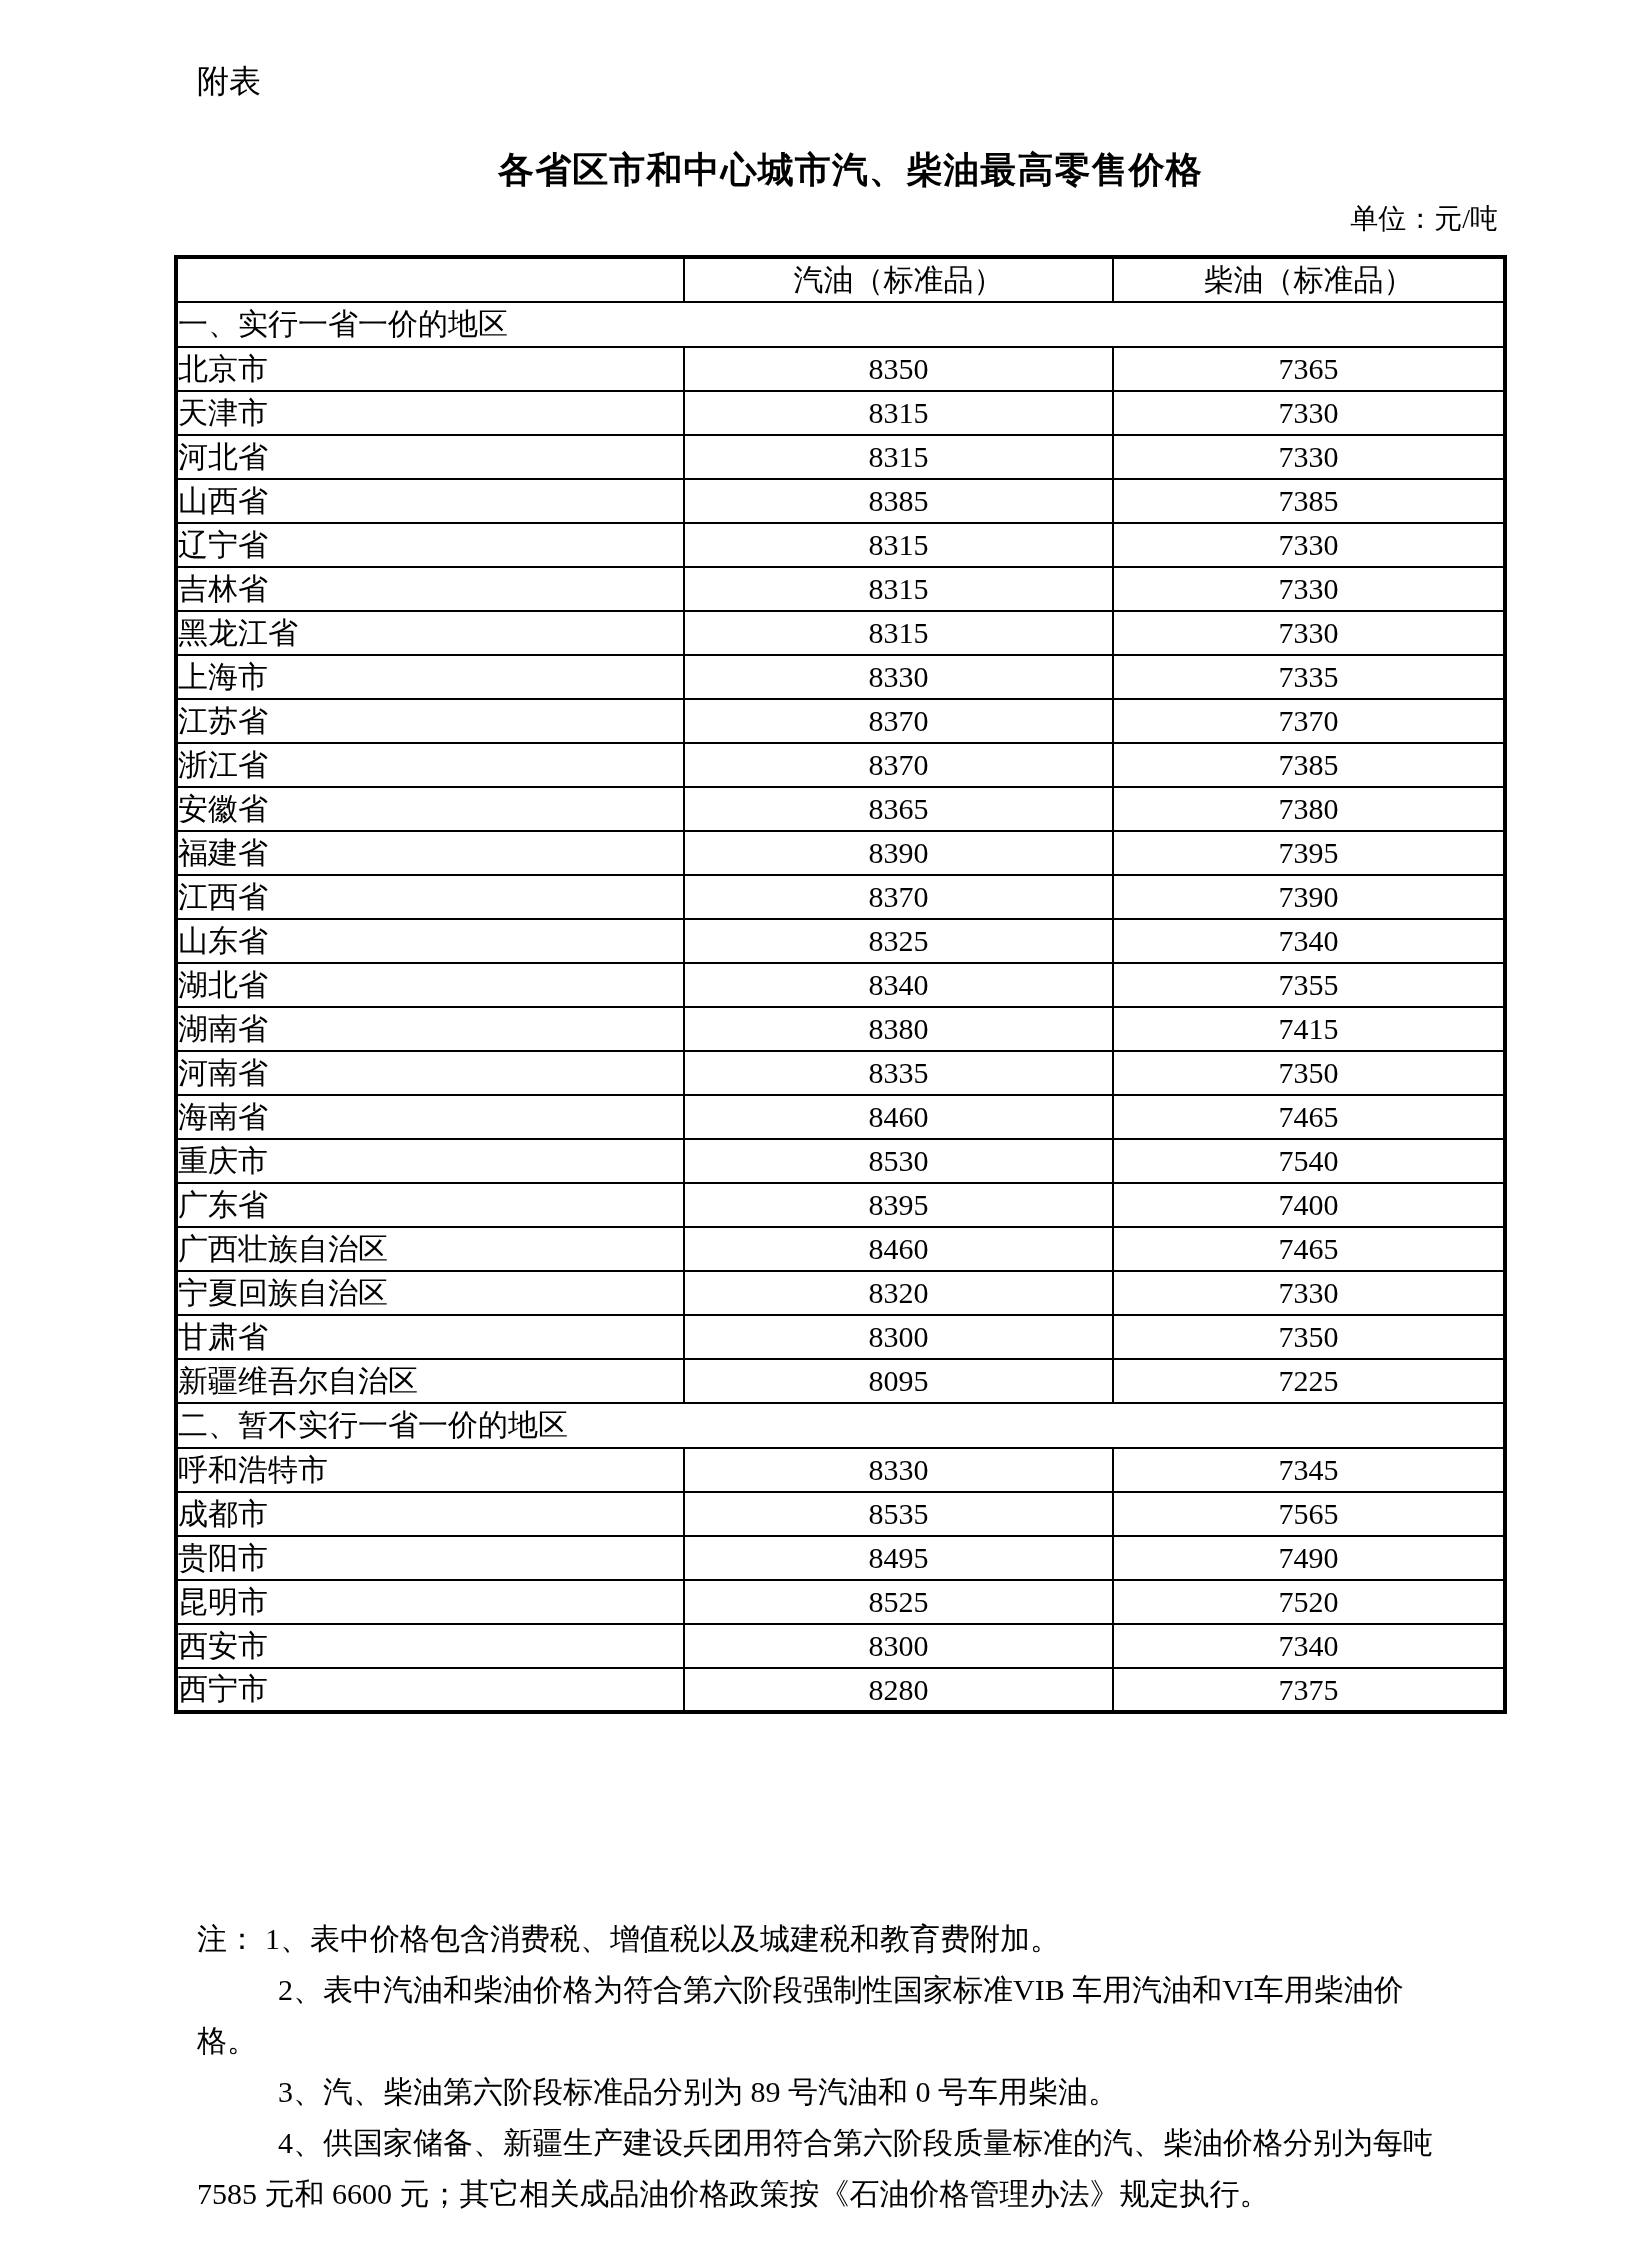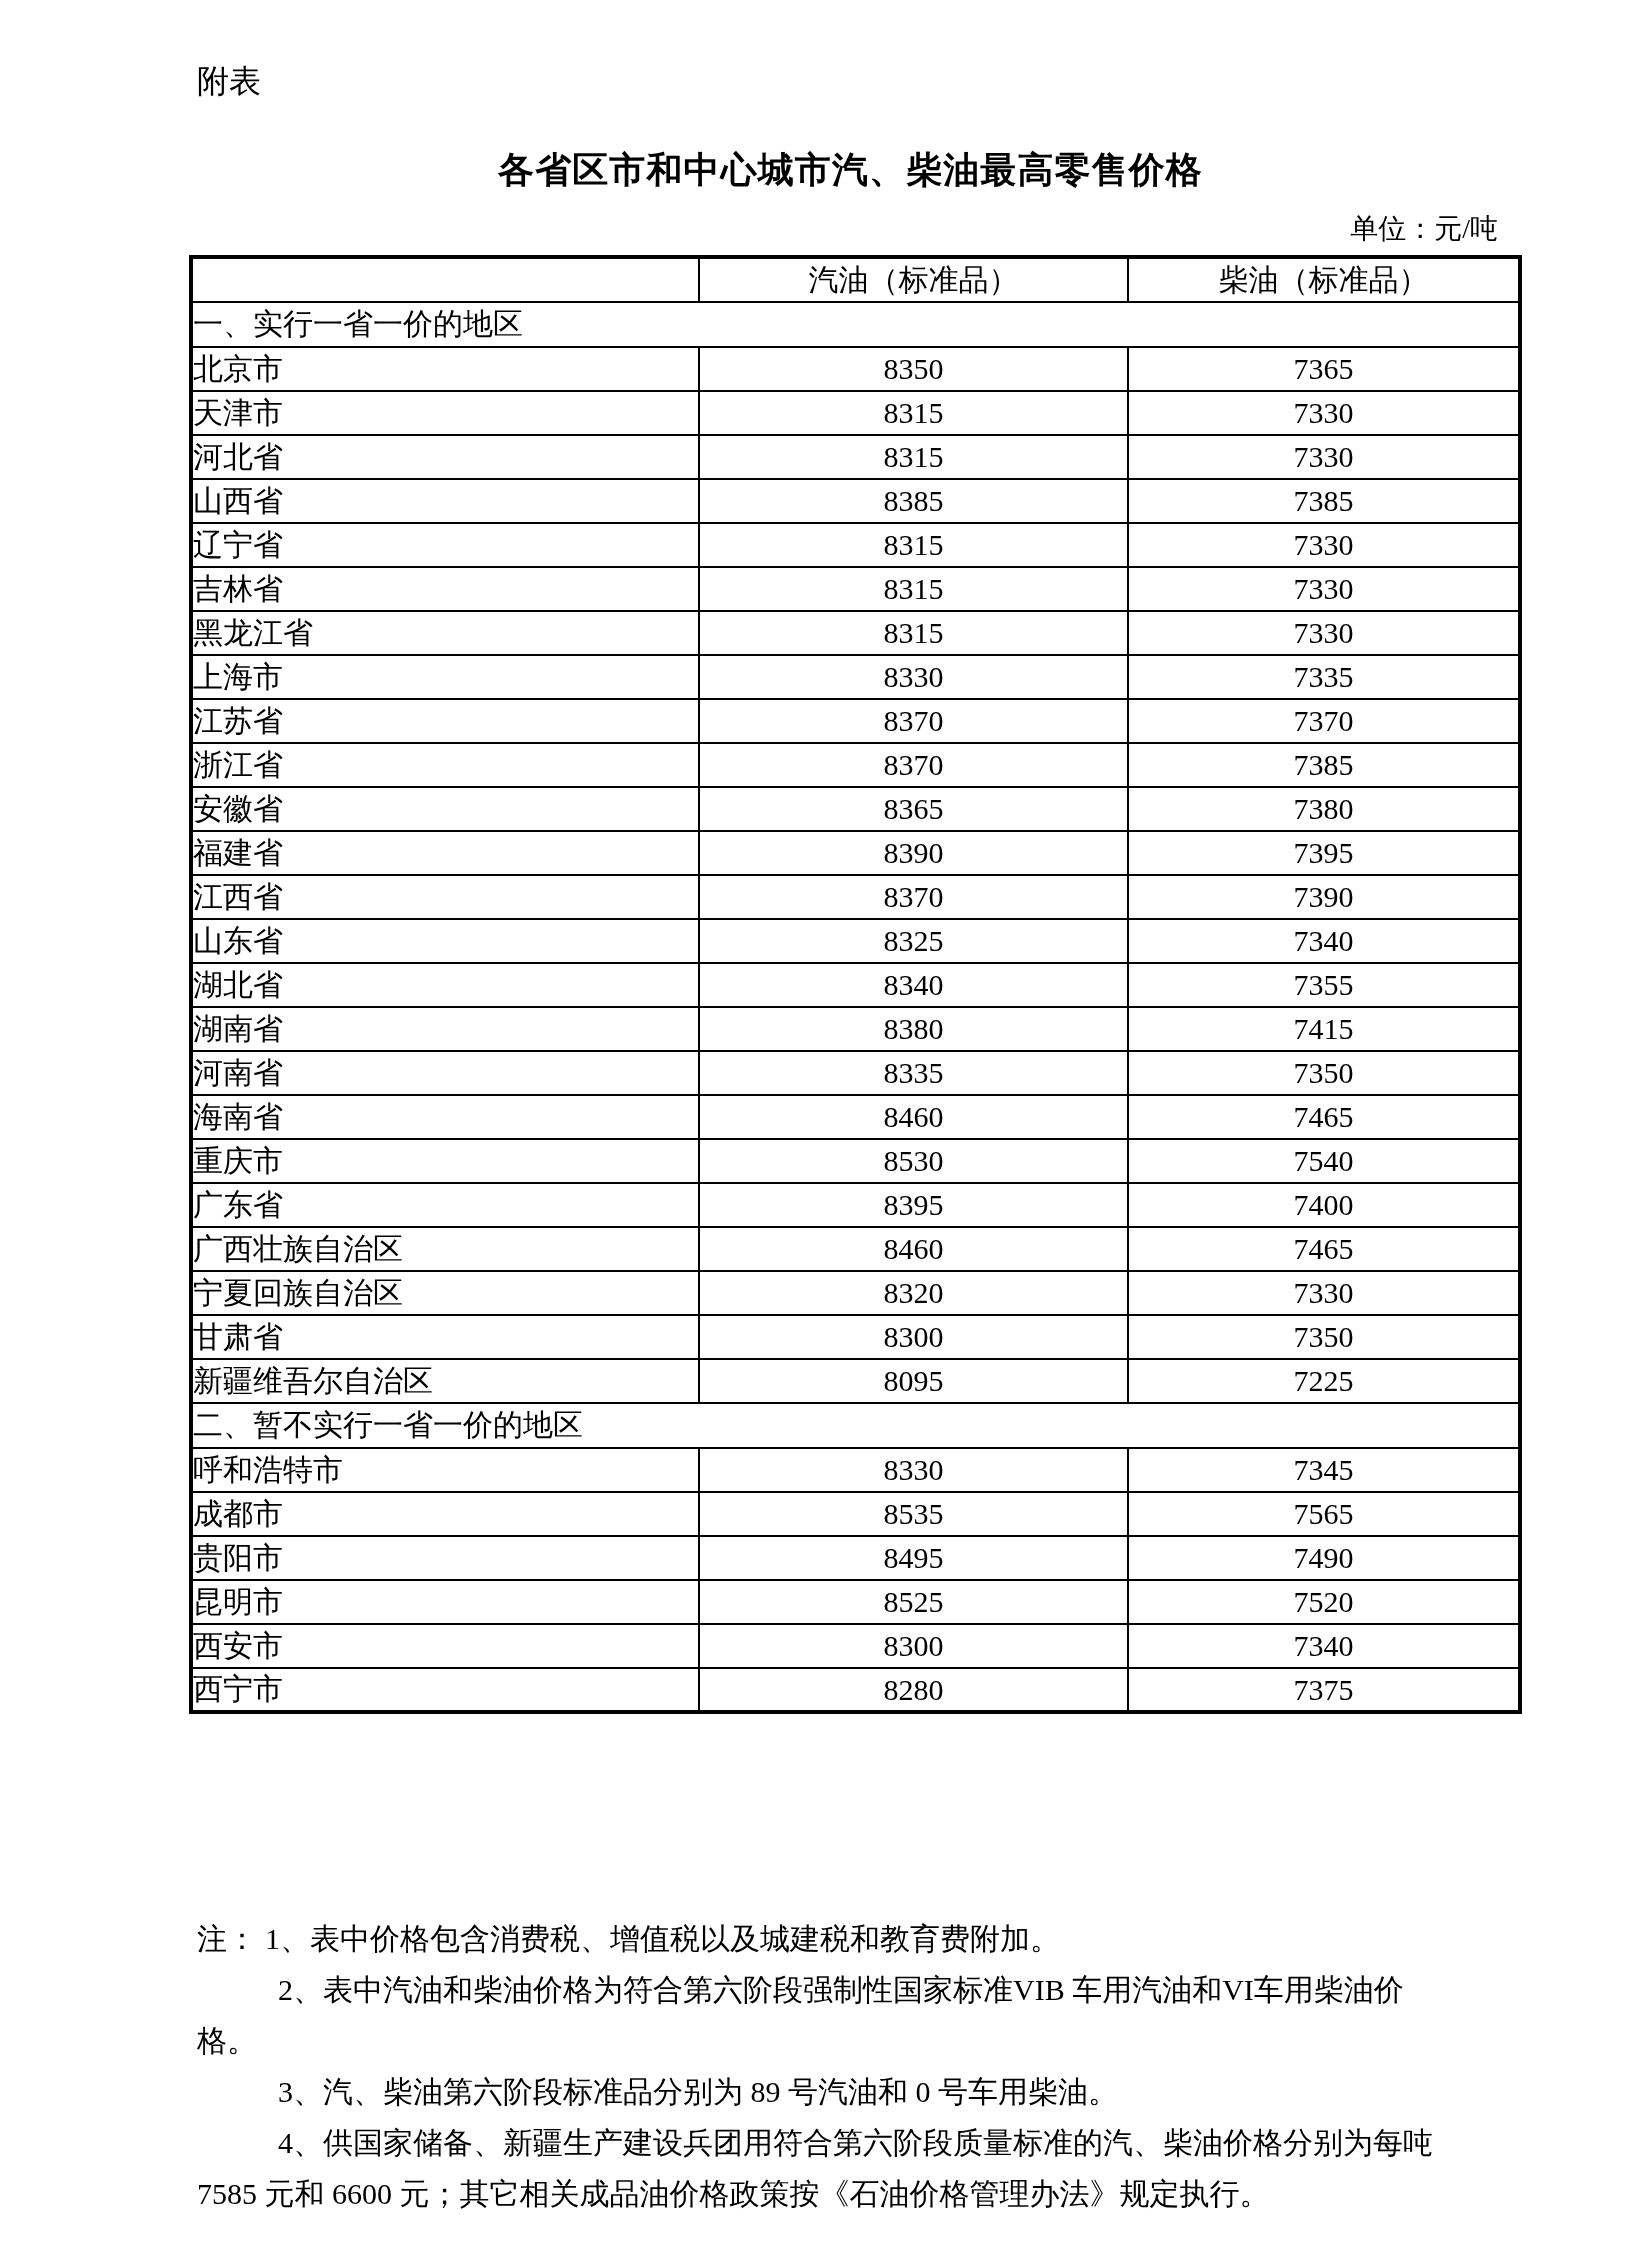--- a/index.html
+++ b/index.html
@@ -31,29 +31,29 @@
     text-align: center;
     font-size: 36px;
     font-weight: 700;
     font-family: Liberation Mono, monospace;
     letter-spacing: 1.1px;
     white-space: nowrap;
   }
   .unit-label {
     position: absolute;
     left: 186px;
-    top: 210px;
+    top: 200px;
     width: 1312px;
     text-align: right;
     font-size: 28px;
     white-space: nowrap;
   }
   table.price-table {
     position: absolute;
-    left: 189px;
+    left: 174px;
     top: 255px;
     width: 1329px;
     border-collapse: collapse;
     table-layout: fixed;
     border: 4px solid #000000;
     font-size: 30px;
   }
   .price-table th, .price-table td {
     border-left: 2.3px solid #000000;
     border-right: 2.3px solid #000000;

